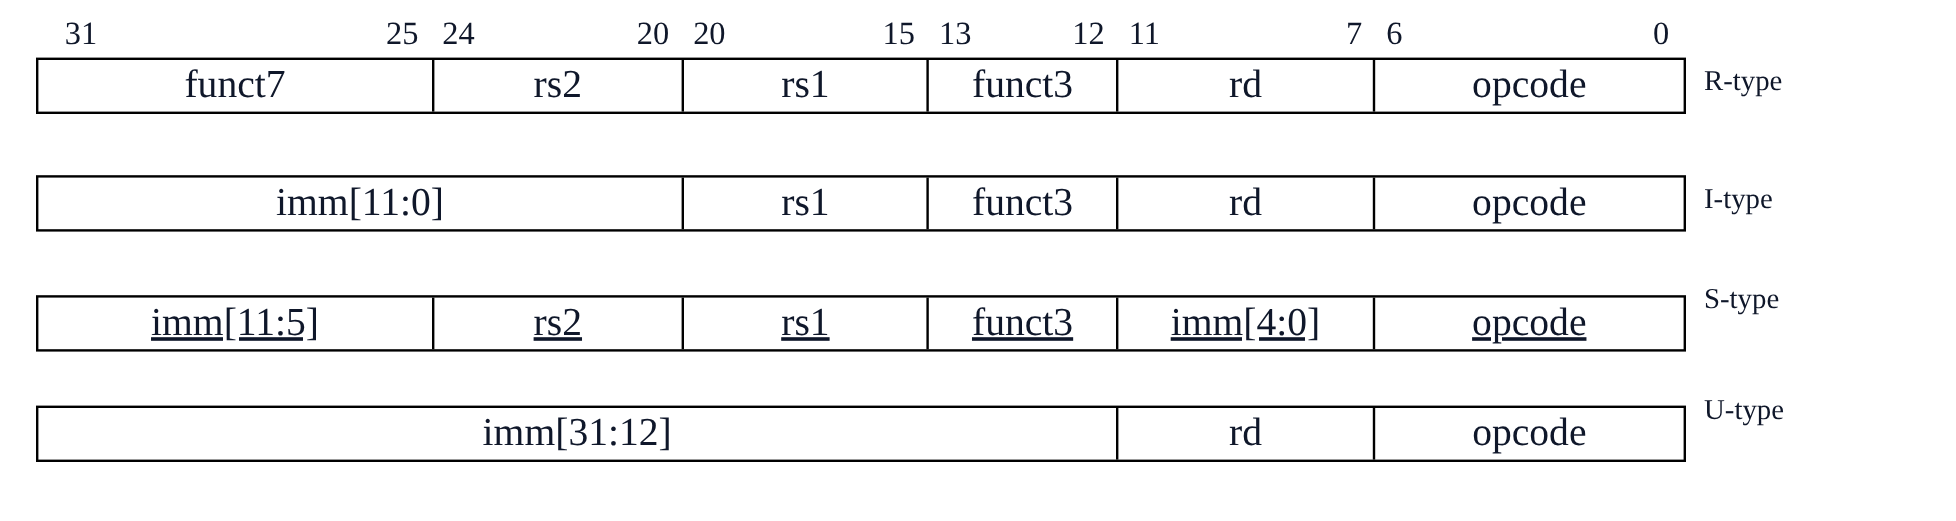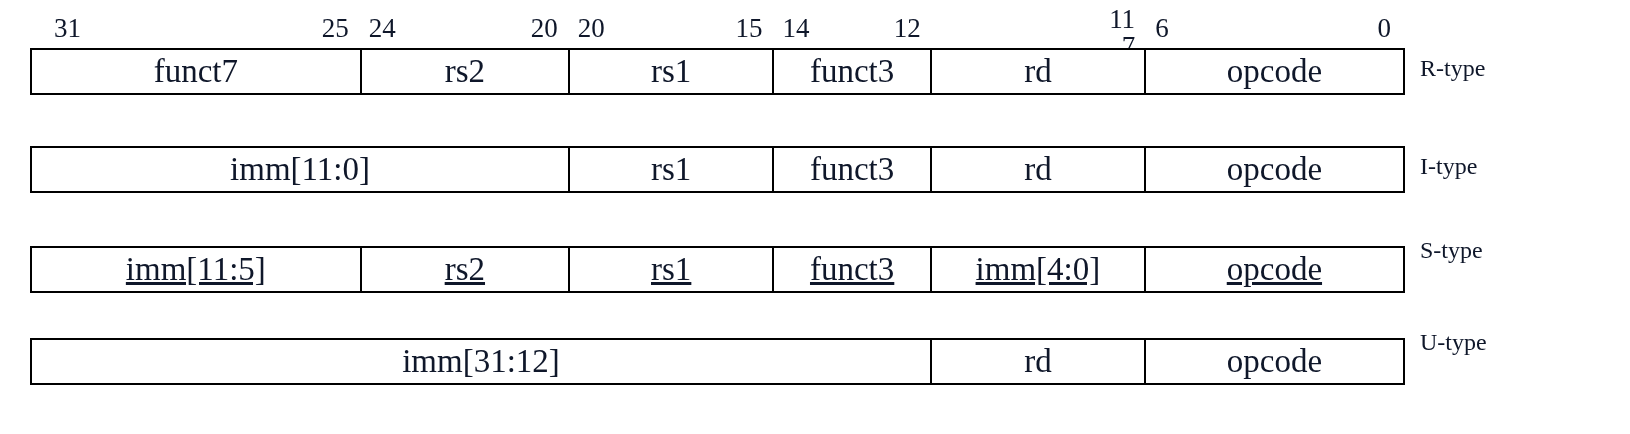--- a/index.html
+++ b/index.html
@@ -60,21 +60,21 @@
     white-space: nowrap;
     overflow: hidden;
   }
   .fcell:first-child { border-left: none; }
 
   
   .col-funct7 { width: 23.9%; }
   .col-rs2    { width: 15.2%; }
   .col-rs1    { width: 14.9%; }
   .col-funct3 { width: 11.5%; }
-  .col-rd     { width: 15.6%; flex-direction: column; }
+  .col-rd     { width: 15.6%; }
   .col-opcode { width: 18.9%; }
   .col-imm12  { width: 39.1%; }  
   .col-imm20  { width: 65.5%; }  
 
   
   .row-r { top: 48px; }
   .row-i { top: 146px; }
   .row-s { top: 246px; text-decoration: underline; }
   .row-u { top: 338px; }
 
@@ -103,21 +103,21 @@
     </div>
     <div class="rcell col-rs2">
       <span>24</span>
       <span>20</span>
     </div>
     <div class="rcell col-rs1">
       <span>20</span>
       <span>15</span>
     </div>
     <div class="rcell col-funct3">
-      <span>14</span>
+      <span>13</span>
       <span>12</span>
     </div>
     <div class="rcell col-rd">
       <span>11</span>
       <span>7</span>
     </div>
     <div class="rcell col-opcode">
       <span>6</span>
       <span>0</span>
     </div>

